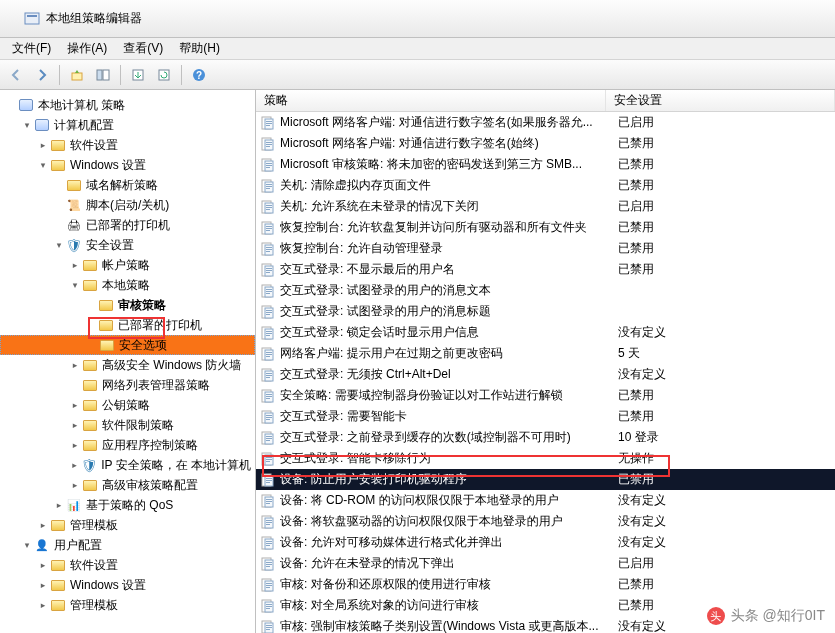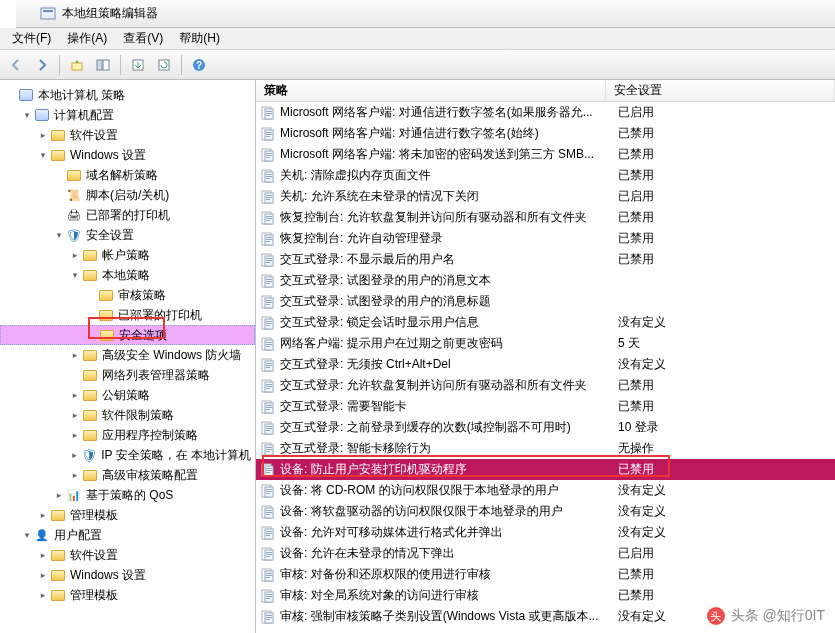--- a/index.html
+++ b/index.html
@@ -1,39 +1,39 @@
 <!DOCTYPE html>
 <html><head>
 <meta charset="utf-8">
 <style>
 * { box-sizing: border-box; margin: 0; padding: 0; font-family: "Microsoft YaHei", "SimSun", Tahoma, sans-serif; }
 body { width: 835px; height: 633px; background: #fff; overflow: hidden; font-size: 12px; color: #000; position: relative; }
-.titlebar { height: 28px; background: linear-gradient(to bottom,#fdfdfd,#e9e9e9); border-bottom:1px solid #c0c0c0; display:flex; align-items:center; padding:0 24px;margin-left:16px; }
+.titlebar { height: 38px; background: linear-gradient(to bottom,#fdfdfd,#e9e9e9); border-bottom:1px solid #c0c0c0; display:flex; align-items:center; padding:0 24px; }
 .titlebar .icon { width:16px; height:16px; margin-right:6px; }
 .menubar { height:22px; background:#f0f0f0; display:flex; align-items:center; padding:0 4px; border-bottom:1px solid #d4d4d4; }
 .menubar span { padding:2px 8px; cursor:default; }
 .toolbar { height:30px; background:linear-gradient(to bottom,#fcfcfc,#e8e8e8); border-bottom:1px solid #c0c0c0; display:flex; align-items:center; padding:0 4px; gap:2px;}
 .tb-btn { width:24px; height:24px; display:flex; align-items:center; justify-content:center; border:1px solid transparent; border-radius:2px; }
 .tb-sep { width:1px; height:20px; background:#c0c0c0; margin:0 3px; }
 .content { display:flex; height:calc(633px - 26px - 22px - 30px); }
 .tree { width:256px; border-right:1px solid #c0c0c0; overflow:auto; padding:5px 0; }
 .tree-row { display:flex; align-items:center; height:20px; padding-right:4px; white-space:nowrap; cursor:default;}
-.tree-row.sel { background:#f0abfc; border:1px dotted #7da2ce; }
+.tree-row.sel { background:#f97316; border:1px dotted #7da2ce; }
 .exp { width:14px; display:flex; justify-content:center; color:#666; font-size:9px; user-select:none;}
 .ticon { width:16px; height:16px; margin-right:4px; flex-shrink:0; display:flex; align-items:center; justify-content:center;}
 .folder { background:linear-gradient(to bottom,#fff2b2,#f2c94c); border-radius:1px; width:14px; height:11px; border:1px solid #d9a441;}
 .comp { background:linear-gradient(to bottom,#e6f0ff,#b3cfff); border:1px solid #6b8ec0; border-radius:2px; width:14px; height:12px;}
 .shield { color:#2a7ab0; font-size:13px;}
 .list { flex:1; overflow:auto; }
 .list-header { display:flex; position:sticky; top:0; background:#fff; border-bottom:1px solid #d4d4d4; height:22px; align-items:center;}
 .list-header .col { padding:0 8px; border-right:1px solid #e4e4e4; background:linear-gradient(to bottom,#fff,#f0f0f0); height:100%; display:flex; align-items:center;}
-.col-policy { width:350px;font-weight:bold; }
+.col-policy { width:350px; }
 .col-setting { flex:1; }
 .list-body .row { display:flex; height:21px; align-items:center; padding-left:4px;}
-.list-body .row.sel { background:#be185d; color:#fff; }
+.list-body .row.sel { background:#0f172a; color:#fff; }
 .p-icon { width:16px; height:16px; margin-right:4px; flex-shrink:0; display:flex; align-items:center; justify-content:center; }
 .p-icon svg { width:14px; height:14px; }
 .p-name { width:330px; overflow:hidden; text-overflow:ellipsis; white-space:nowrap; }
 .p-val { padding-left:8px; white-space:nowrap;}
 .redbox1 { position:absolute; border:2px solid #e33; left:88px; top:317px; width:77px; height:22px; pointer-events:none;}
 .redbox2 { position:absolute; border:2px solid #e33; left:262px; top:455px; width:408px; height:22px; pointer-events:none;}
 .watermark { position:absolute; right:10px; bottom:8px; color:#888; font-size:14px; display:flex; align-items:center; gap:6px;}
 .watermark .hd { width:18px; height:18px; border-radius:50%; background:#ee4c4c; color:#fff; font-size:11px; display:flex; align-items:center; justify-content:center;}
 </style>
 </head>
@@ -167,21 +167,21 @@
         </span>
         <span>帐户策略</span>
       </div>
       <div class="tree-row" style="padding-left: 68px;">
         <span class="exp">▾</span>
         <span class="ticon">
           <div class="folder"></div>
         </span>
         <span>本地策略</span>
       </div>
-      <div class="tree-row" style="padding-left: 84px;">
+      <div class="tree-row" style="padding-left: 84px; font-weight: bold;">
         <span class="exp"></span>
         <span class="ticon">
           <div class="folder"></div>
         </span>
         <span>审核策略</span>
       </div>
       <div class="tree-row" style="padding-left: 84px;">
         <span class="exp"></span>
         <span class="ticon">
           <div class="folder"></div>
@@ -322,21 +322,21 @@
         <div class="row">
           <span class="p-icon">
             <svg viewBox="0 0 14 14">
               <rect x="1" y="1" width="9" height="12" fill="#fefefe" stroke="#b0b0b0"></rect>
               <rect x="4" y="3" width="8" height="10" fill="#f5f8fb" stroke="#8aa8c8"></rect>
               <rect x="5" y="5" width="6" height="1" fill="#8aa8c8"></rect>
               <rect x="5" y="7" width="6" height="1" fill="#8aa8c8"></rect>
               <rect x="5" y="9" width="4" height="1" fill="#8aa8c8"></rect>
             </svg>
           </span>
-          <span class="p-name">Microsoft 网络客户端: 将未加密的密码发送到第三方 SMB...</span>
+          <span class="p-name">Microsoft 审核策略: 将未加密的密码发送到第三方 SMB...</span>
           <span class="p-val">已禁用</span>
         </div>
         <div class="row">
           <span class="p-icon">
             <svg viewBox="0 0 14 14">
               <rect x="1" y="1" width="9" height="12" fill="#fefefe" stroke="#b0b0b0"></rect>
               <rect x="4" y="3" width="8" height="10" fill="#f5f8fb" stroke="#8aa8c8"></rect>
               <rect x="5" y="5" width="6" height="1" fill="#8aa8c8"></rect>
               <rect x="5" y="7" width="6" height="1" fill="#8aa8c8"></rect>
               <rect x="5" y="9" width="4" height="1" fill="#8aa8c8"></rect>
@@ -465,21 +465,21 @@
         <div class="row">
           <span class="p-icon">
             <svg viewBox="0 0 14 14">
               <rect x="1" y="1" width="9" height="12" fill="#fefefe" stroke="#b0b0b0"></rect>
               <rect x="4" y="3" width="8" height="10" fill="#f5f8fb" stroke="#8aa8c8"></rect>
               <rect x="5" y="5" width="6" height="1" fill="#8aa8c8"></rect>
               <rect x="5" y="7" width="6" height="1" fill="#8aa8c8"></rect>
               <rect x="5" y="9" width="4" height="1" fill="#8aa8c8"></rect>
             </svg>
           </span>
-          <span class="p-name">交互式登录: 允许软盘复制并访问所有驱动器和所有文件夹</span>
+          <span class="p-name">安全策略: 需要域控制器身份验证以对工作站进行解锁</span>
           <span class="p-val">已禁用</span>
         </div>
         <div class="row">
           <span class="p-icon">
             <svg viewBox="0 0 14 14">
               <rect x="1" y="1" width="9" height="12" fill="#fefefe" stroke="#b0b0b0"></rect>
               <rect x="4" y="3" width="8" height="10" fill="#f5f8fb" stroke="#8aa8c8"></rect>
               <rect x="5" y="5" width="6" height="1" fill="#8aa8c8"></rect>
               <rect x="5" y="7" width="6" height="1" fill="#8aa8c8"></rect>
               <rect x="5" y="9" width="4" height="1" fill="#8aa8c8"></rect>

